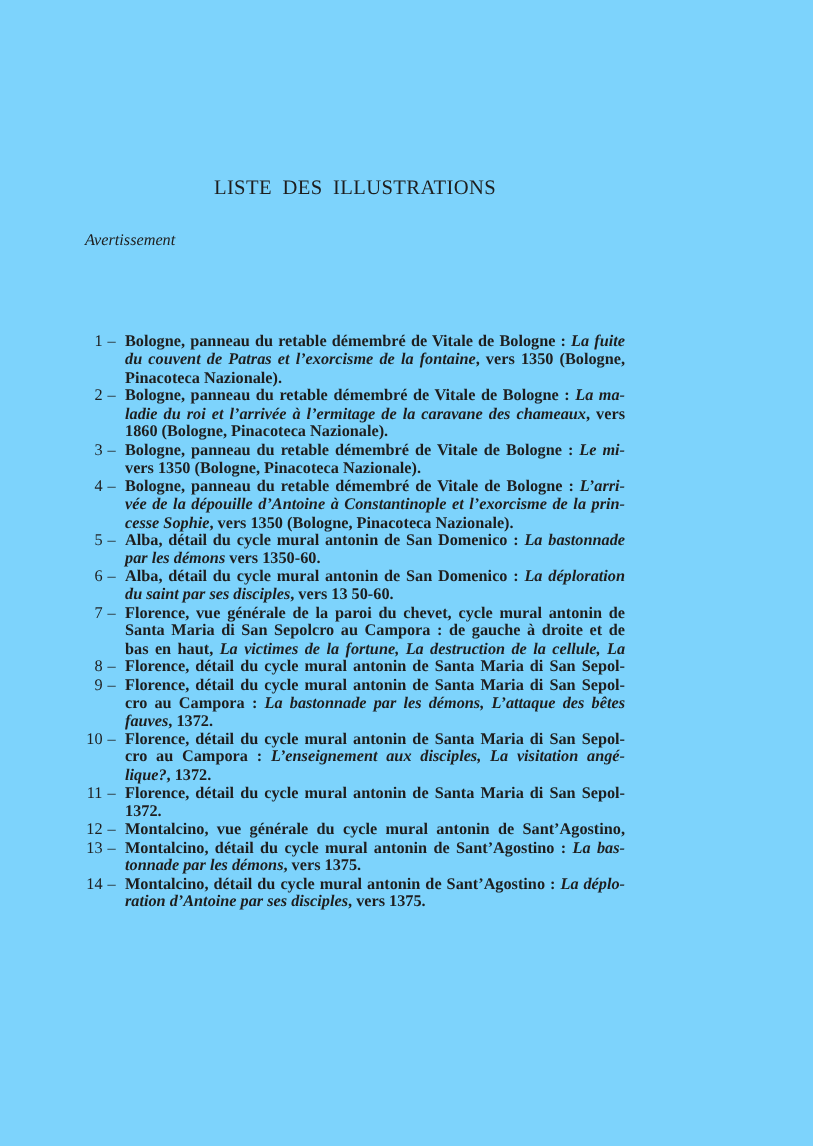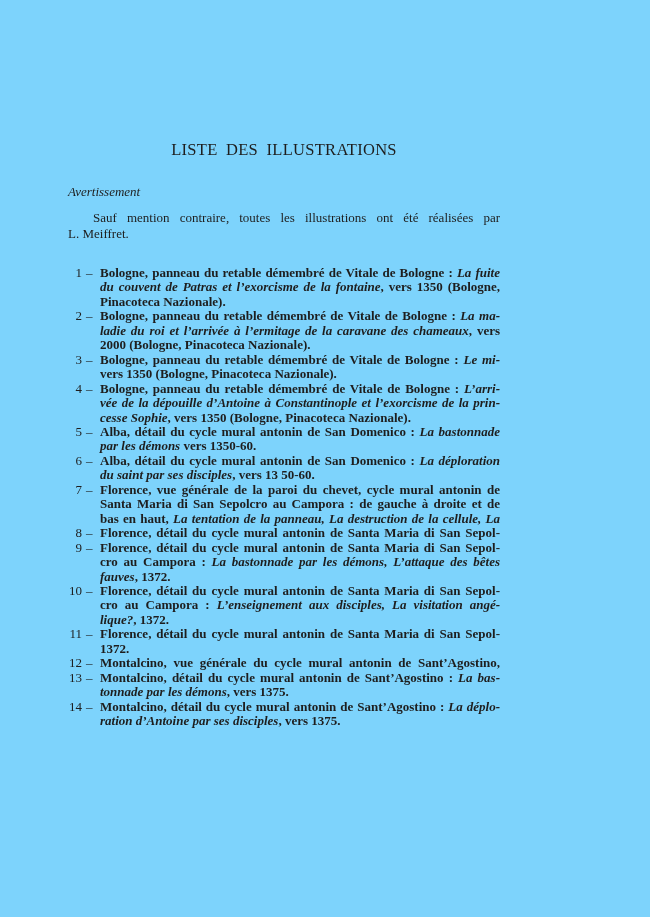--- a/index.html
+++ b/index.html
@@ -41,39 +41,35 @@
     .it { font-style: italic; }
   </style>
 </head>
 <body>
 
 <div class="page">
   <div class="title">LISTE DES ILLUSTRATIONS</div>
 
   <div class="avert-heading">Avertissement</div>
 
-  <div class="notice">
-    <div class="nline first">Sauf mention contraire, toutes les illustrations ont été réalisées par</div>
-    <div class="nline">L. Meiffret.</div>
-  </div>
 
   <div class="list">
       <div class="item">
         <span class="num">1</span>
         <span class="dash">–</span>
         <div class="line"><span>Bologne, panneau du retable démembré de Vitale de Bologne : </span><span class="it">La fuite</span></div>
         <div class="line"><span class="it">du couvent de Patras et l’exorcisme de la fontaine</span><span>, vers 1350 (Bologne,</span></div>
         <div class="line last"><span>Pinacoteca Nazionale).</span></div>
       </div>
       <div class="item">
         <span class="num">2</span>
         <span class="dash">–</span>
         <div class="line"><span>Bologne, panneau du retable démembré de Vitale de Bologne : </span><span class="it">La ma-</span></div>
         <div class="line"><span class="it">ladie du roi et l’arrivée à l’ermitage de la caravane des chameaux</span><span>, vers</span></div>
-        <div class="line last"><span>2000 (Bologne, Pinacoteca Nazionale).</span></div>
+        <div class="line last"><span>1860 (Bologne, Pinacoteca Nazionale).</span></div>
       </div>
       <div class="item">
         <span class="num">3</span>
         <span class="dash">–</span>
         <div class="line"><span>Bologne, panneau du retable démembré de Vitale de Bologne : </span><span class="it">Le mi-</span></div>
         <div class="line last"><span>vers 1350 (Bologne, Pinacoteca Nazionale).</span></div>
       </div>
       <div class="item">
         <span class="num">4</span>
         <span class="dash">–</span>
@@ -91,21 +87,21 @@
         <span class="num">6</span>
         <span class="dash">–</span>
         <div class="line"><span>Alba, détail du cycle mural antonin de San Domenico : </span><span class="it">La déploration</span></div>
         <div class="line last"><span class="it">du saint par ses disciples</span><span>, vers 13 50-60.</span></div>
       </div>
       <div class="item">
         <span class="num">7</span>
         <span class="dash">–</span>
         <div class="line"><span>Florence, vue générale de la paroi du chevet, cycle mural antonin de</span></div>
         <div class="line"><span>Santa Maria di San Sepolcro au Campora : de gauche à droite et de</span></div>
-        <div class="line"><span>bas en haut, </span><span class="it">La tentation de la panneau, La destruction de la cellule, La</span></div>
+        <div class="line"><span>bas en haut, </span><span class="it">La victimes de la fortune, La destruction de la cellule, La</span></div>
       </div>
       <div class="item">
         <span class="num">8</span>
         <span class="dash">–</span>
         <div class="line"><span>Florence, détail du cycle mural antonin de Santa Maria di San Sepol-</span></div>
       </div>
       <div class="item">
         <span class="num">9</span>
         <span class="dash">–</span>
         <div class="line"><span>Florence, détail du cycle mural antonin de Santa Maria di San Sepol-</span></div>

